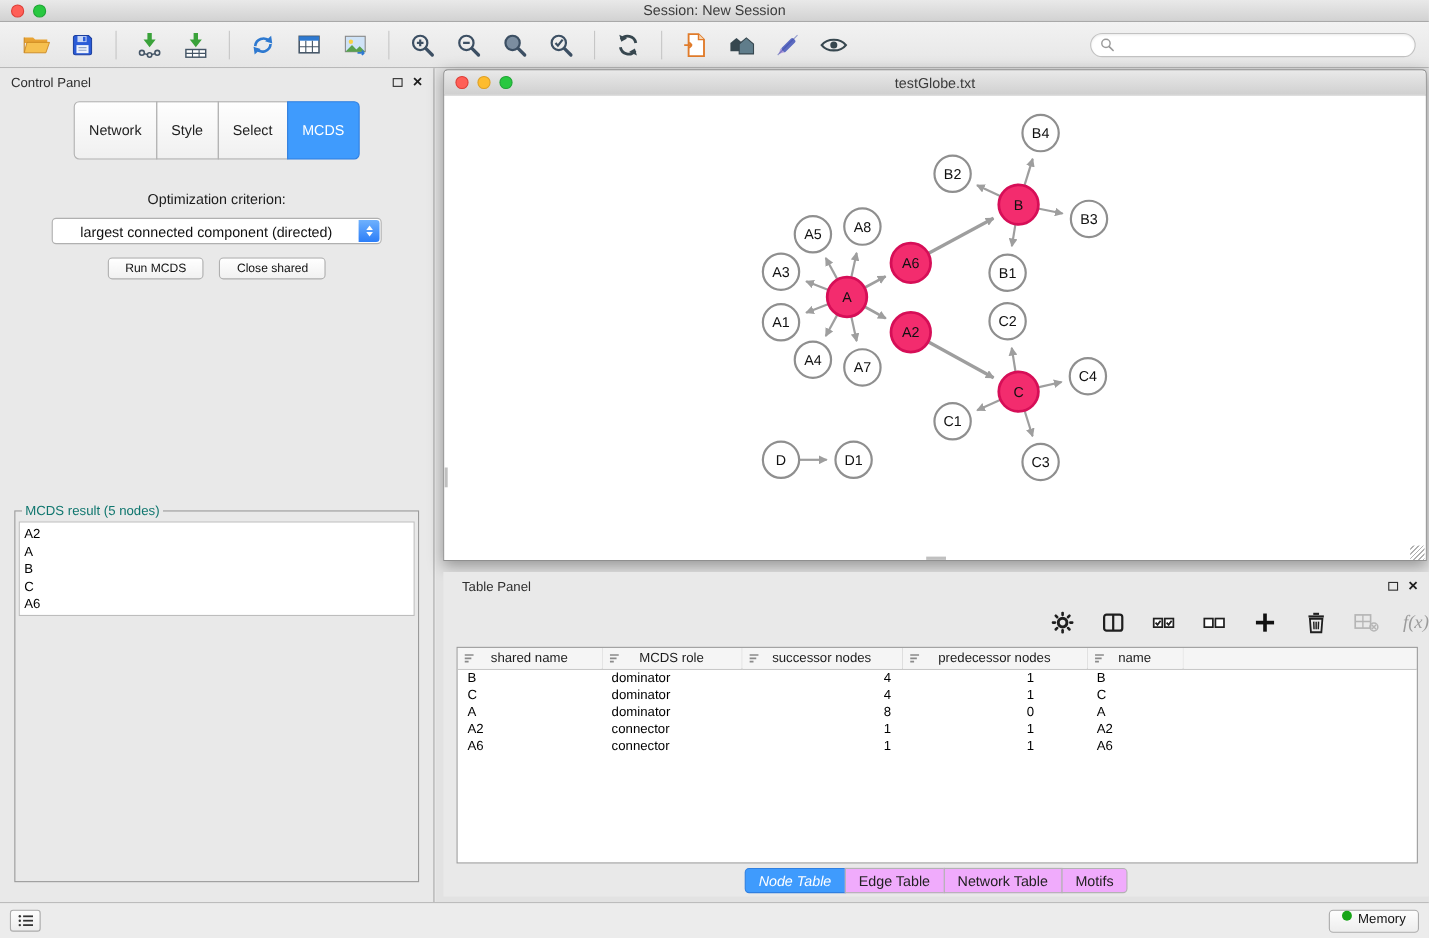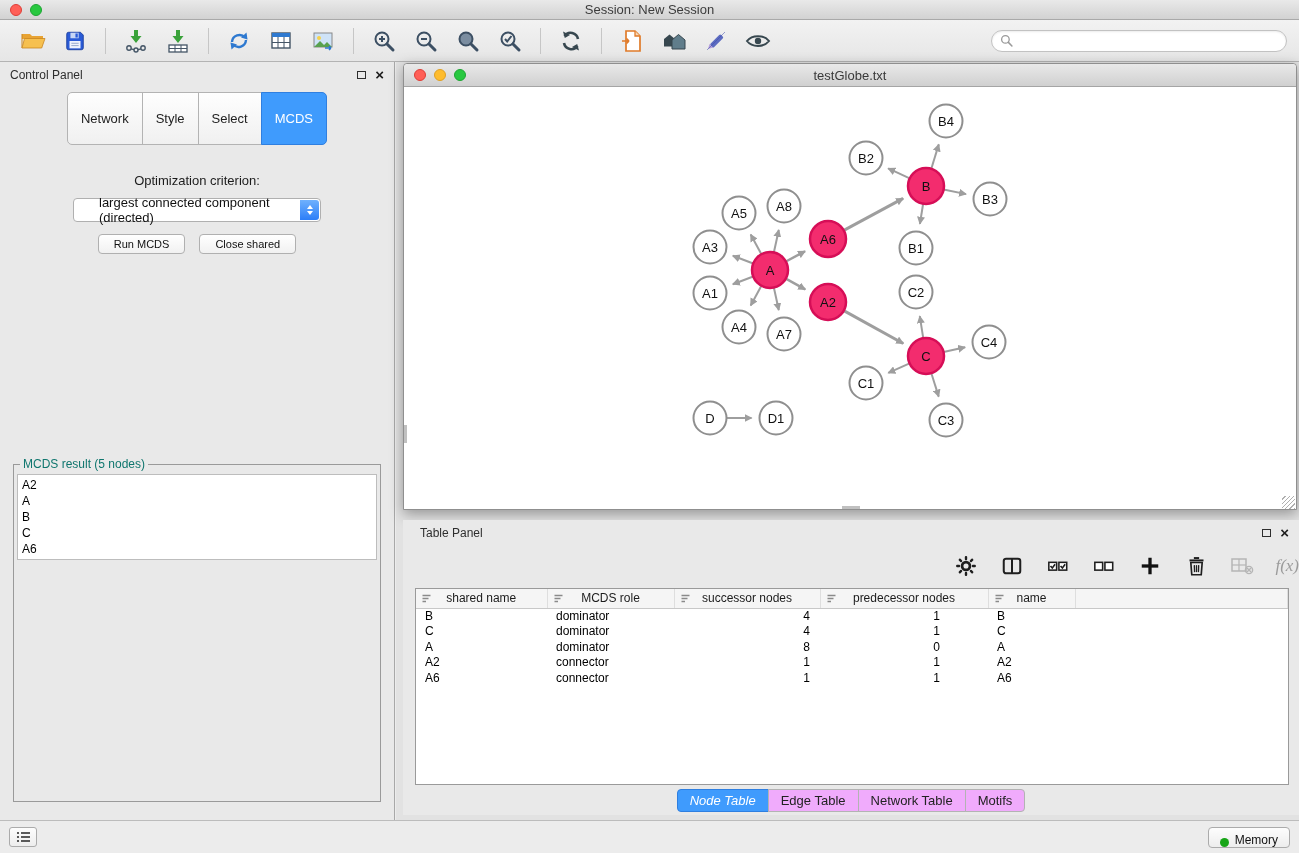--- a/index.html
+++ b/index.html
@@ -42,21 +42,21 @@
   .close-ic { font-size:15px; font-weight:700; color:#1d1d1d; line-height:10px; }
 
   .cp-tabs { display:flex; justify-content:center; margin-top:4px; flex:0 0 auto; }
   .cp-tab { padding:18px 13px; font-size:13px; color:#222; background:linear-gradient(#fefefe,#f0f0f0);
     border:1px solid #b3b3b3; margin-left:-1px; }
   .cp-tab:first-child { border-radius:5px 0 0 5px; margin-left:0; }
   .cp-tab:last-child { border-radius:0 5px 5px 0; }
   .cp-tab.active { background:#3f9bfd; color:#fff; border-color:#2f7fe0; }
 
   .opt-label { text-align:center; font-size:13px; color:#1c1c1c; margin-top:28px; }
-  .dropdown { margin:10px auto 0; width:248px; height:24px; background:#fff;
+  .dropdown { margin:10px auto 0; width:300px; height:24px; background:#fff;
     border:1px solid #b0b0b0; border-radius:4px; display:flex; align-items:center;
     padding-left:25px; font-size:13px; color:#111; position:relative; }
   .dd-stepper { position:absolute; right:1px; top:1px; bottom:1px; width:19px;
     background:linear-gradient(#6fb1fd,#2c7ef8); border-radius:0 3px 3px 0;
     display:flex; flex-direction:column; align-items:center; justify-content:center; gap:2px; }
   .dd-stepper .up { width:0; height:0; border-left:3.5px solid transparent;
     border-right:3.5px solid transparent; border-bottom:4.5px solid #fff; }
   .dd-stepper .down { width:0; height:0; border-left:3.5px solid transparent;
     border-right:3.5px solid transparent; border-top:4.5px solid #fff; }
   .cp-buttons { display:flex; justify-content:center; gap:14px; margin-top:12px; }
@@ -115,21 +115,21 @@
   .tp-tab:last-child { border-radius:0 4px 4px 0; }
   .tp-tab.active { background:#3f9bfd; color:#fff; border-color:#2f7fe0; }
 
   
   .status-bar { position:absolute; left:0; right:0; bottom:0; height:33px;
     background:#ececec; border-top:1px solid #bcbcbc; display:flex; align-items:center;
     justify-content:space-between; padding:0 9px; }
   .sb-left { width:28px; height:20px; border:1px solid #ababab; border-radius:3px;
     background:linear-gradient(#fdfdfd,#ededed); display:flex; align-items:center; justify-content:center; }
   .sb-memory { height:21px; border:1px solid #ababab; border-radius:4px;
-    background:linear-gradient(#fdfdfd,#ededed); display:flex; align-items:flex-end; gap:6px;
+    background:linear-gradient(#fdfdfd,#ededed); display:flex; align-items:flex-start; gap:6px;
     padding:0 11px; font-size:12px; color:#111; font-family:"Liberation Sans",sans-serif; }
   .sb-memory .dot { width:9px; height:9px; border-radius:50%; background:#17a517; display:inline-block; }
 </style>
 </head>
 <body>
 
 <div class="app-titlebar">
   <div class="traffic">
     <span class="light red"></span>
     <span class="light green"></span>

